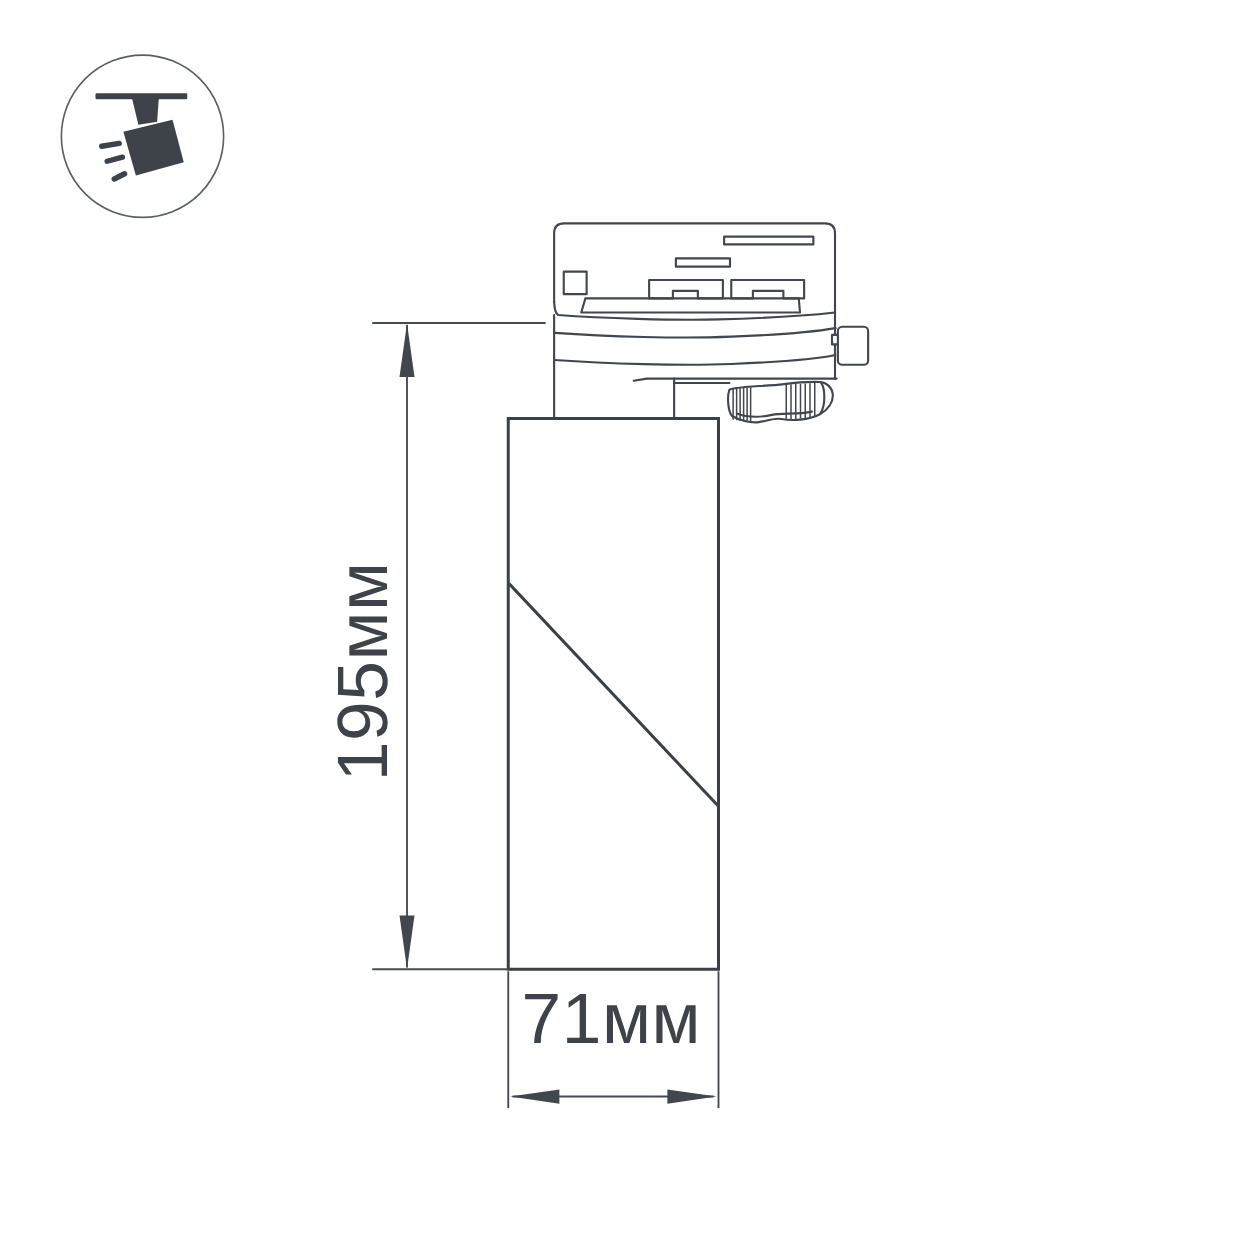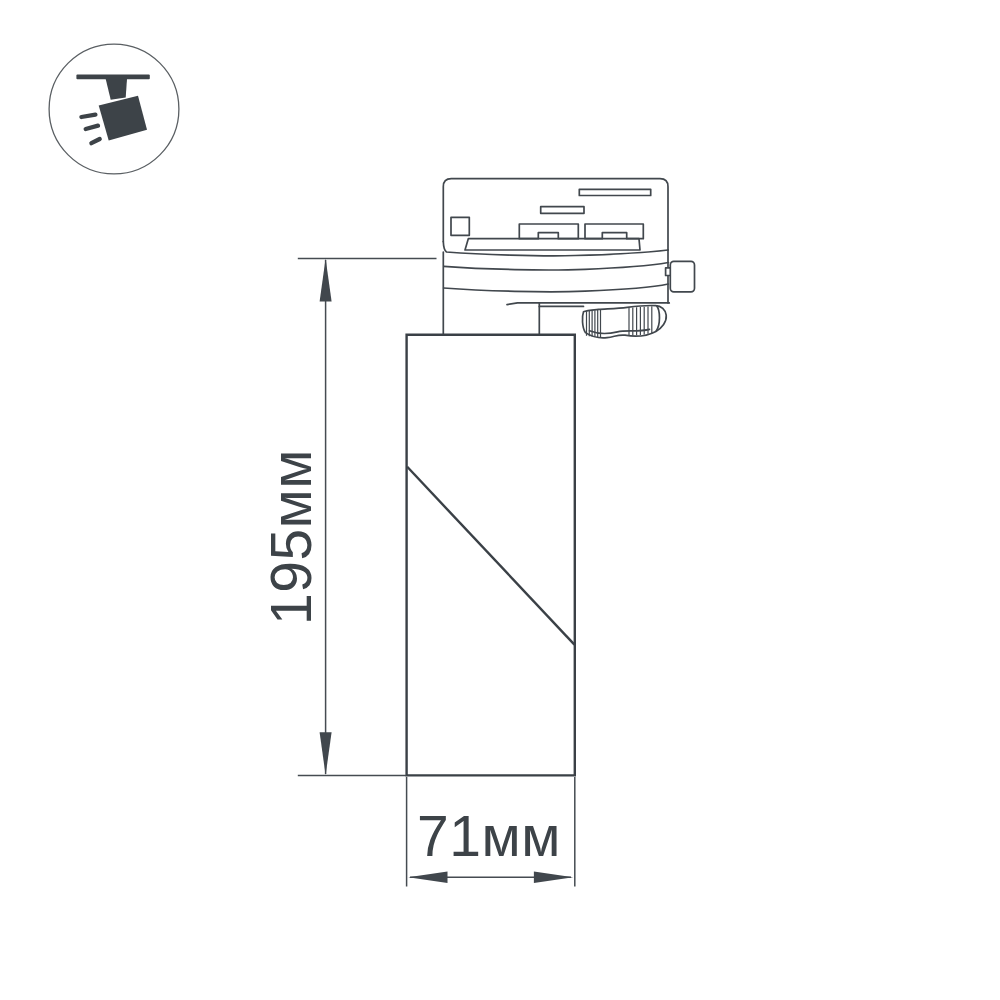--- a/index.html
+++ b/index.html
@@ -7,21 +7,21 @@
     position:relative;width:1000px;height:1000px;background:#ffffff;overflow:hidden;
     font-family:"Liberation Sans", sans-serif;
   }
   .badge{position:absolute;left:48px;top:43px;width:132px;height:132px;}
   .drawing{position:absolute;left:0;top:0;width:1000px;height:1000px;}
   .dim-label{
     position:absolute;font-size:57px;font-weight:400;color:#3d4348;
     letter-spacing:0.5px;white-space:nowrap;line-height:1;
   }
   .dim-height{left:291px;top:537px;transform:translate(-50%,-50%) rotate(-90deg);}
-  .dim-width{left:489px;top:836px;transform:translate(-50%,-50%);}
+  .dim-width{left:489px;top:816px;transform:translate(-50%,-50%);}
   .outline{fill:none;stroke:#41474d;stroke-width:1.7;stroke-linejoin:round;stroke-linecap:round;}
   .outline-white{fill:#ffffff;stroke:#41474d;stroke-width:1.7;stroke-linejoin:round;stroke-linecap:round;}
   .body-line{fill:none;stroke:#3a4046;stroke-width:2.4;stroke-linejoin:miter;}
   .dim-line{fill:none;stroke:#454b51;stroke-width:1.5;}
   .dim-arrow{fill:#41474d;stroke:none;}
   .hatch{fill:none;stroke:#41474d;stroke-width:1.2;}
 </style>
 </head>
 <body>
 

